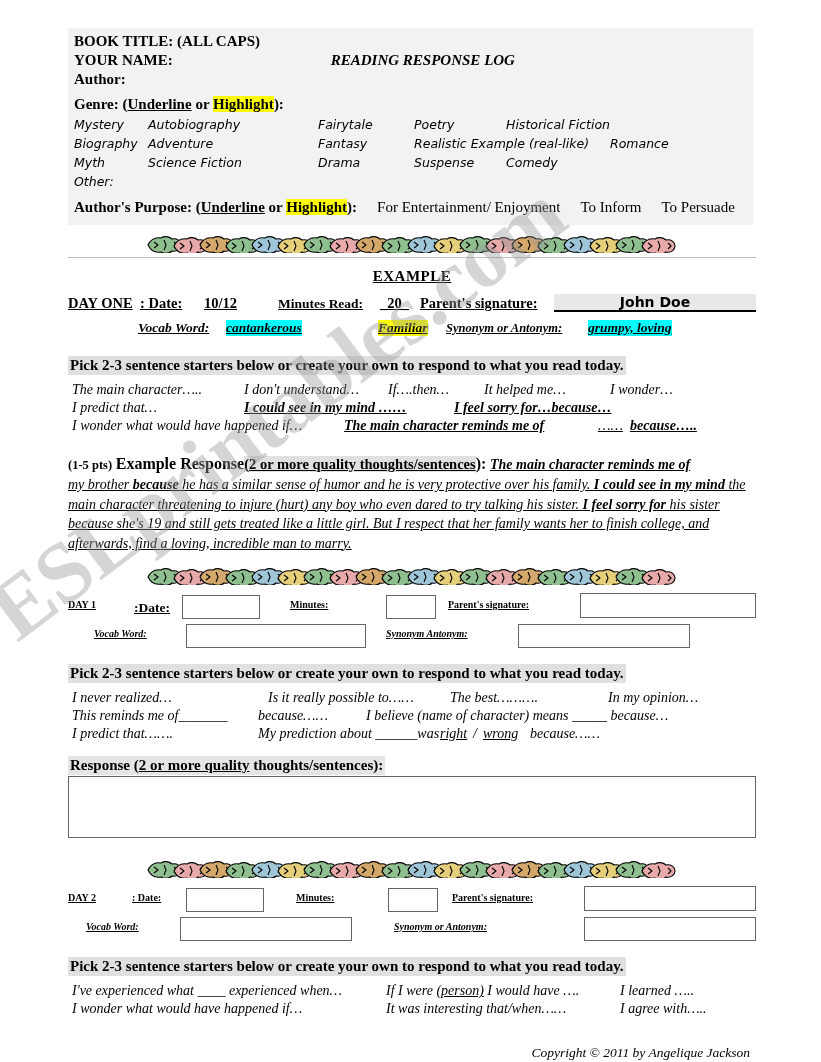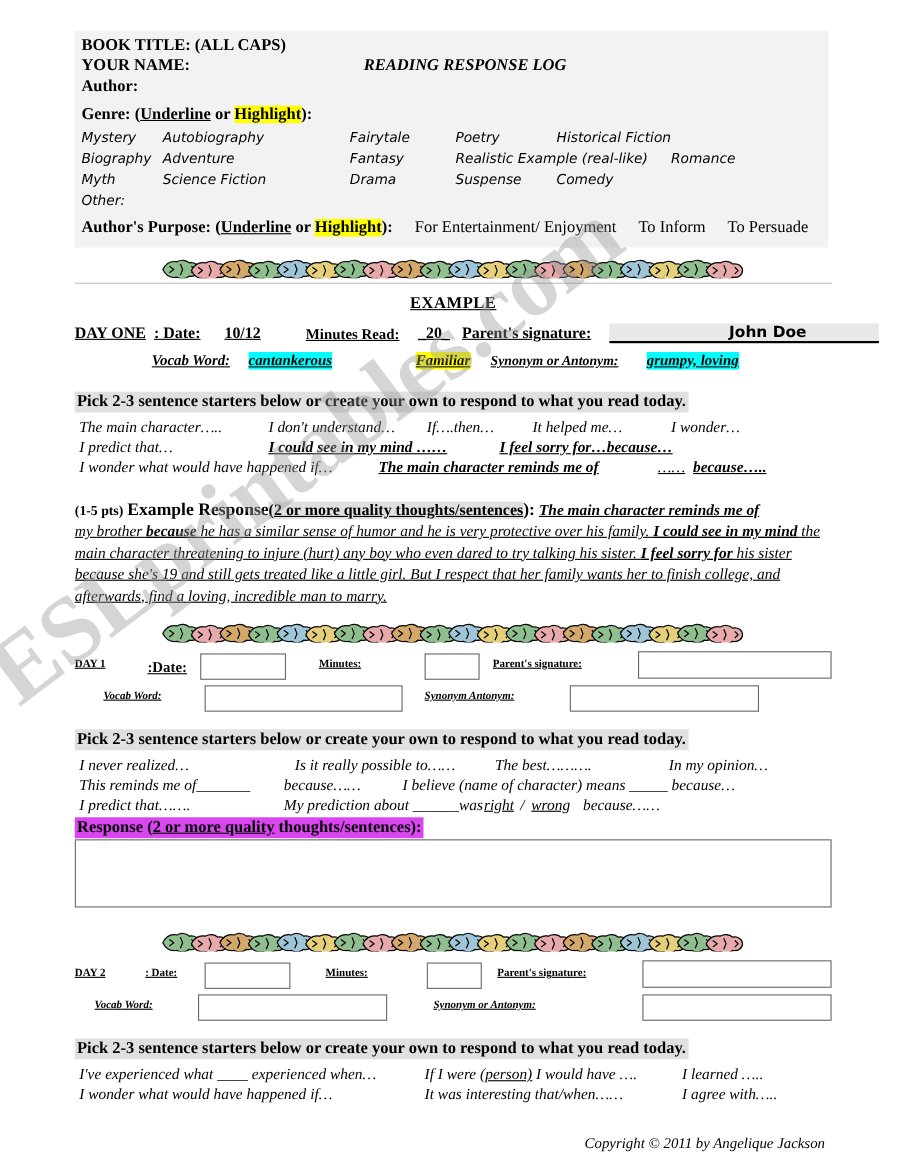--- a/index.html
+++ b/index.html
@@ -201,25 +201,26 @@
   .fieldrow { position: relative; height: 26px; margin-top: 10px; }
   .fieldrow .seg { position: absolute; white-space: nowrap; font-size: 10px; }
   .ibox {
     position: absolute;
     border: 1.5px solid #666;
     background: #fff;
     box-sizing: border-box;
   }
 
   .resp-label {
-    background: #d946ef;
+    background: #e5e5e5;
     display: inline-block;
     font-size: 15px;
     font-weight: bold;
     padding: 1px 2px;
+    margin-top: 12px;
   }
   .resp-box {
     border: 1.5px solid #666;
     height: 62px;
     margin-top: 1px;
     background: #fff;
     box-sizing: border-box;
   }
 
   .copyright {
@@ -357,21 +358,21 @@
     
     <div class="example-title">EXAMPLE</div>
 
     <div class="day-line">
       <span class="seg b u" style="left:0px; top:2px;">DAY ONE</span>
       <span class="seg b" style="left:72px; top:2px;">:  Date: </span>
       <span class="seg b u" style="left:136px; top:2px;">10/12</span>
       <span class="seg b" style="left:210px; top:3px; font-size:13.5px;">Minutes Read:</span>
       <span class="seg b u" style="left:312px; top:2px;">_20_</span>
       <span class="seg b" style="left:352px; top:2px;">Parent's signature:</span>
-      <span class="seg sig-fill" style="left:486px; top:1px; width:202px;padding-left:43px;">John Doe</span>
+      <span class="seg sig-fill" style="left:486px; top:1px; width:202px;">John Doe</span>
     </div>
 
     <div class="vocab-line">
       <span class="seg b i" style="left:70px; top:2px;">Vocab Word:</span>
       <span class="seg b i u hl-cyan" style="left:158px; top:2px;">cantankerous</span>
       <span class="seg b i u hl-yellow" style="left:310px; top:2px;">Familiar</span>
       <span class="seg b i" style="left:378px; top:3px; font-size:12.5px;">Synonym or Antonym:</span>
       <span class="seg b i u hl-cyan" style="left:520px; top:2px;">grumpy,   loving</span>
     </div>
 

